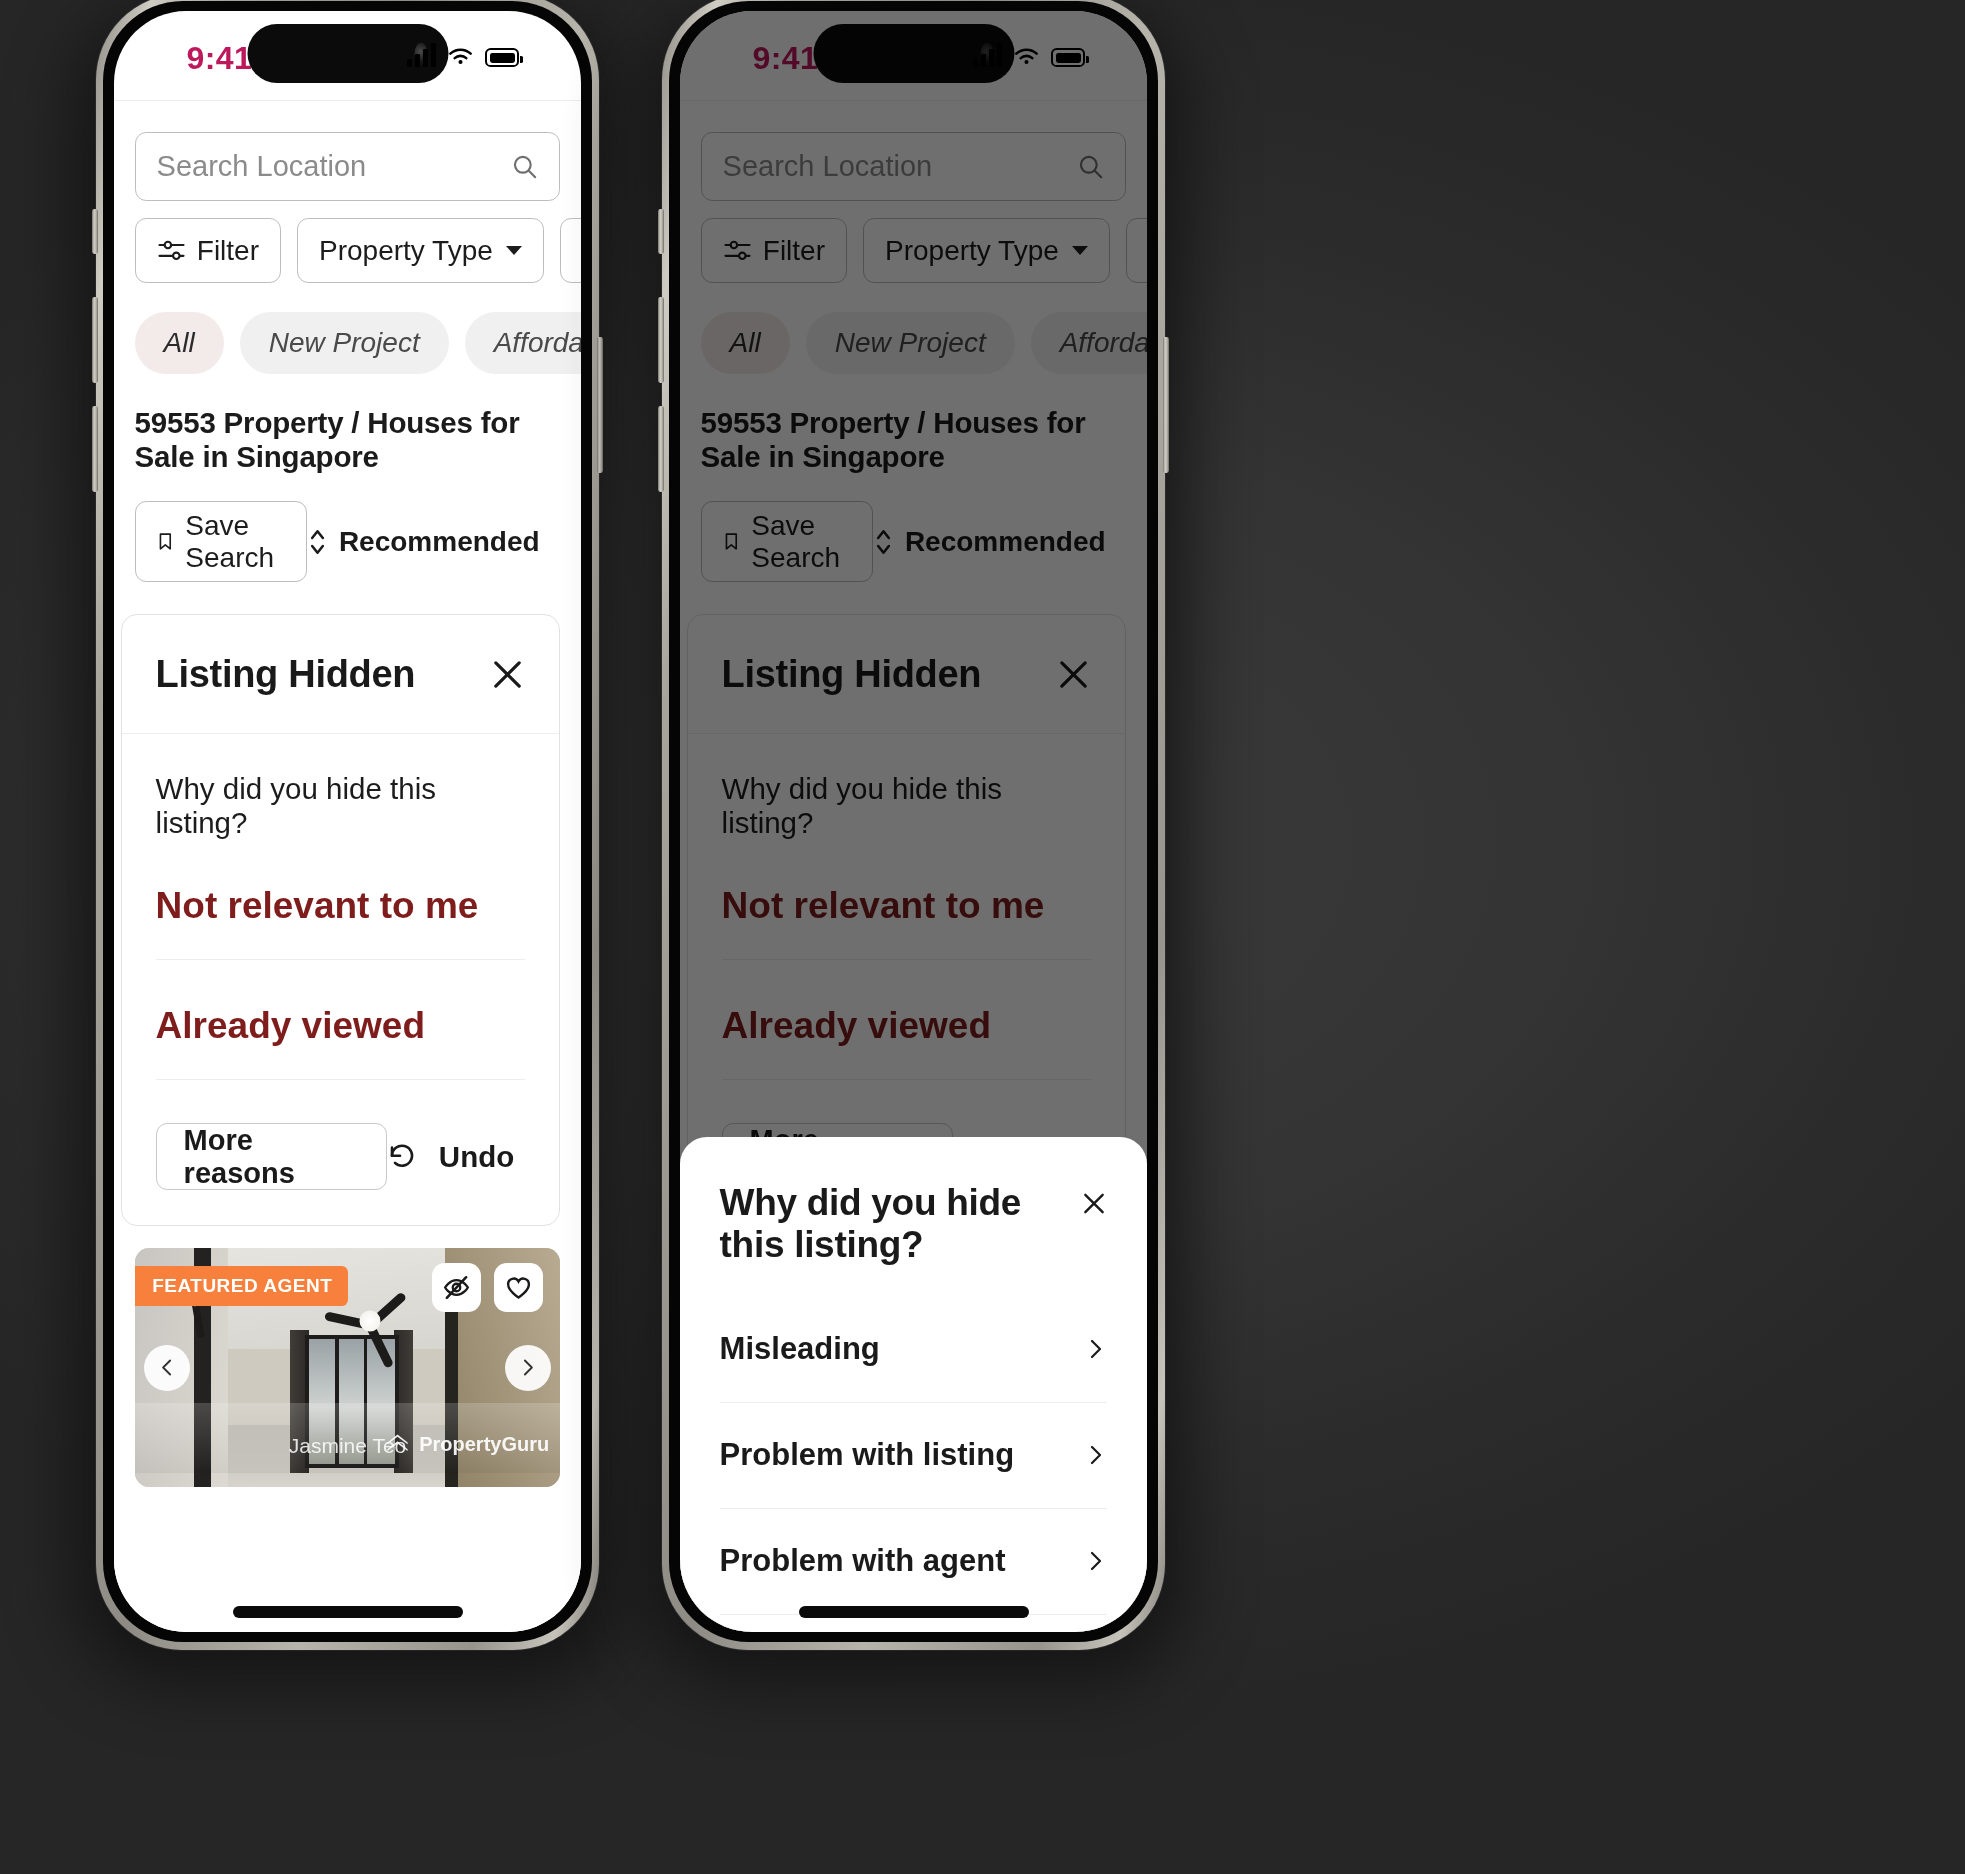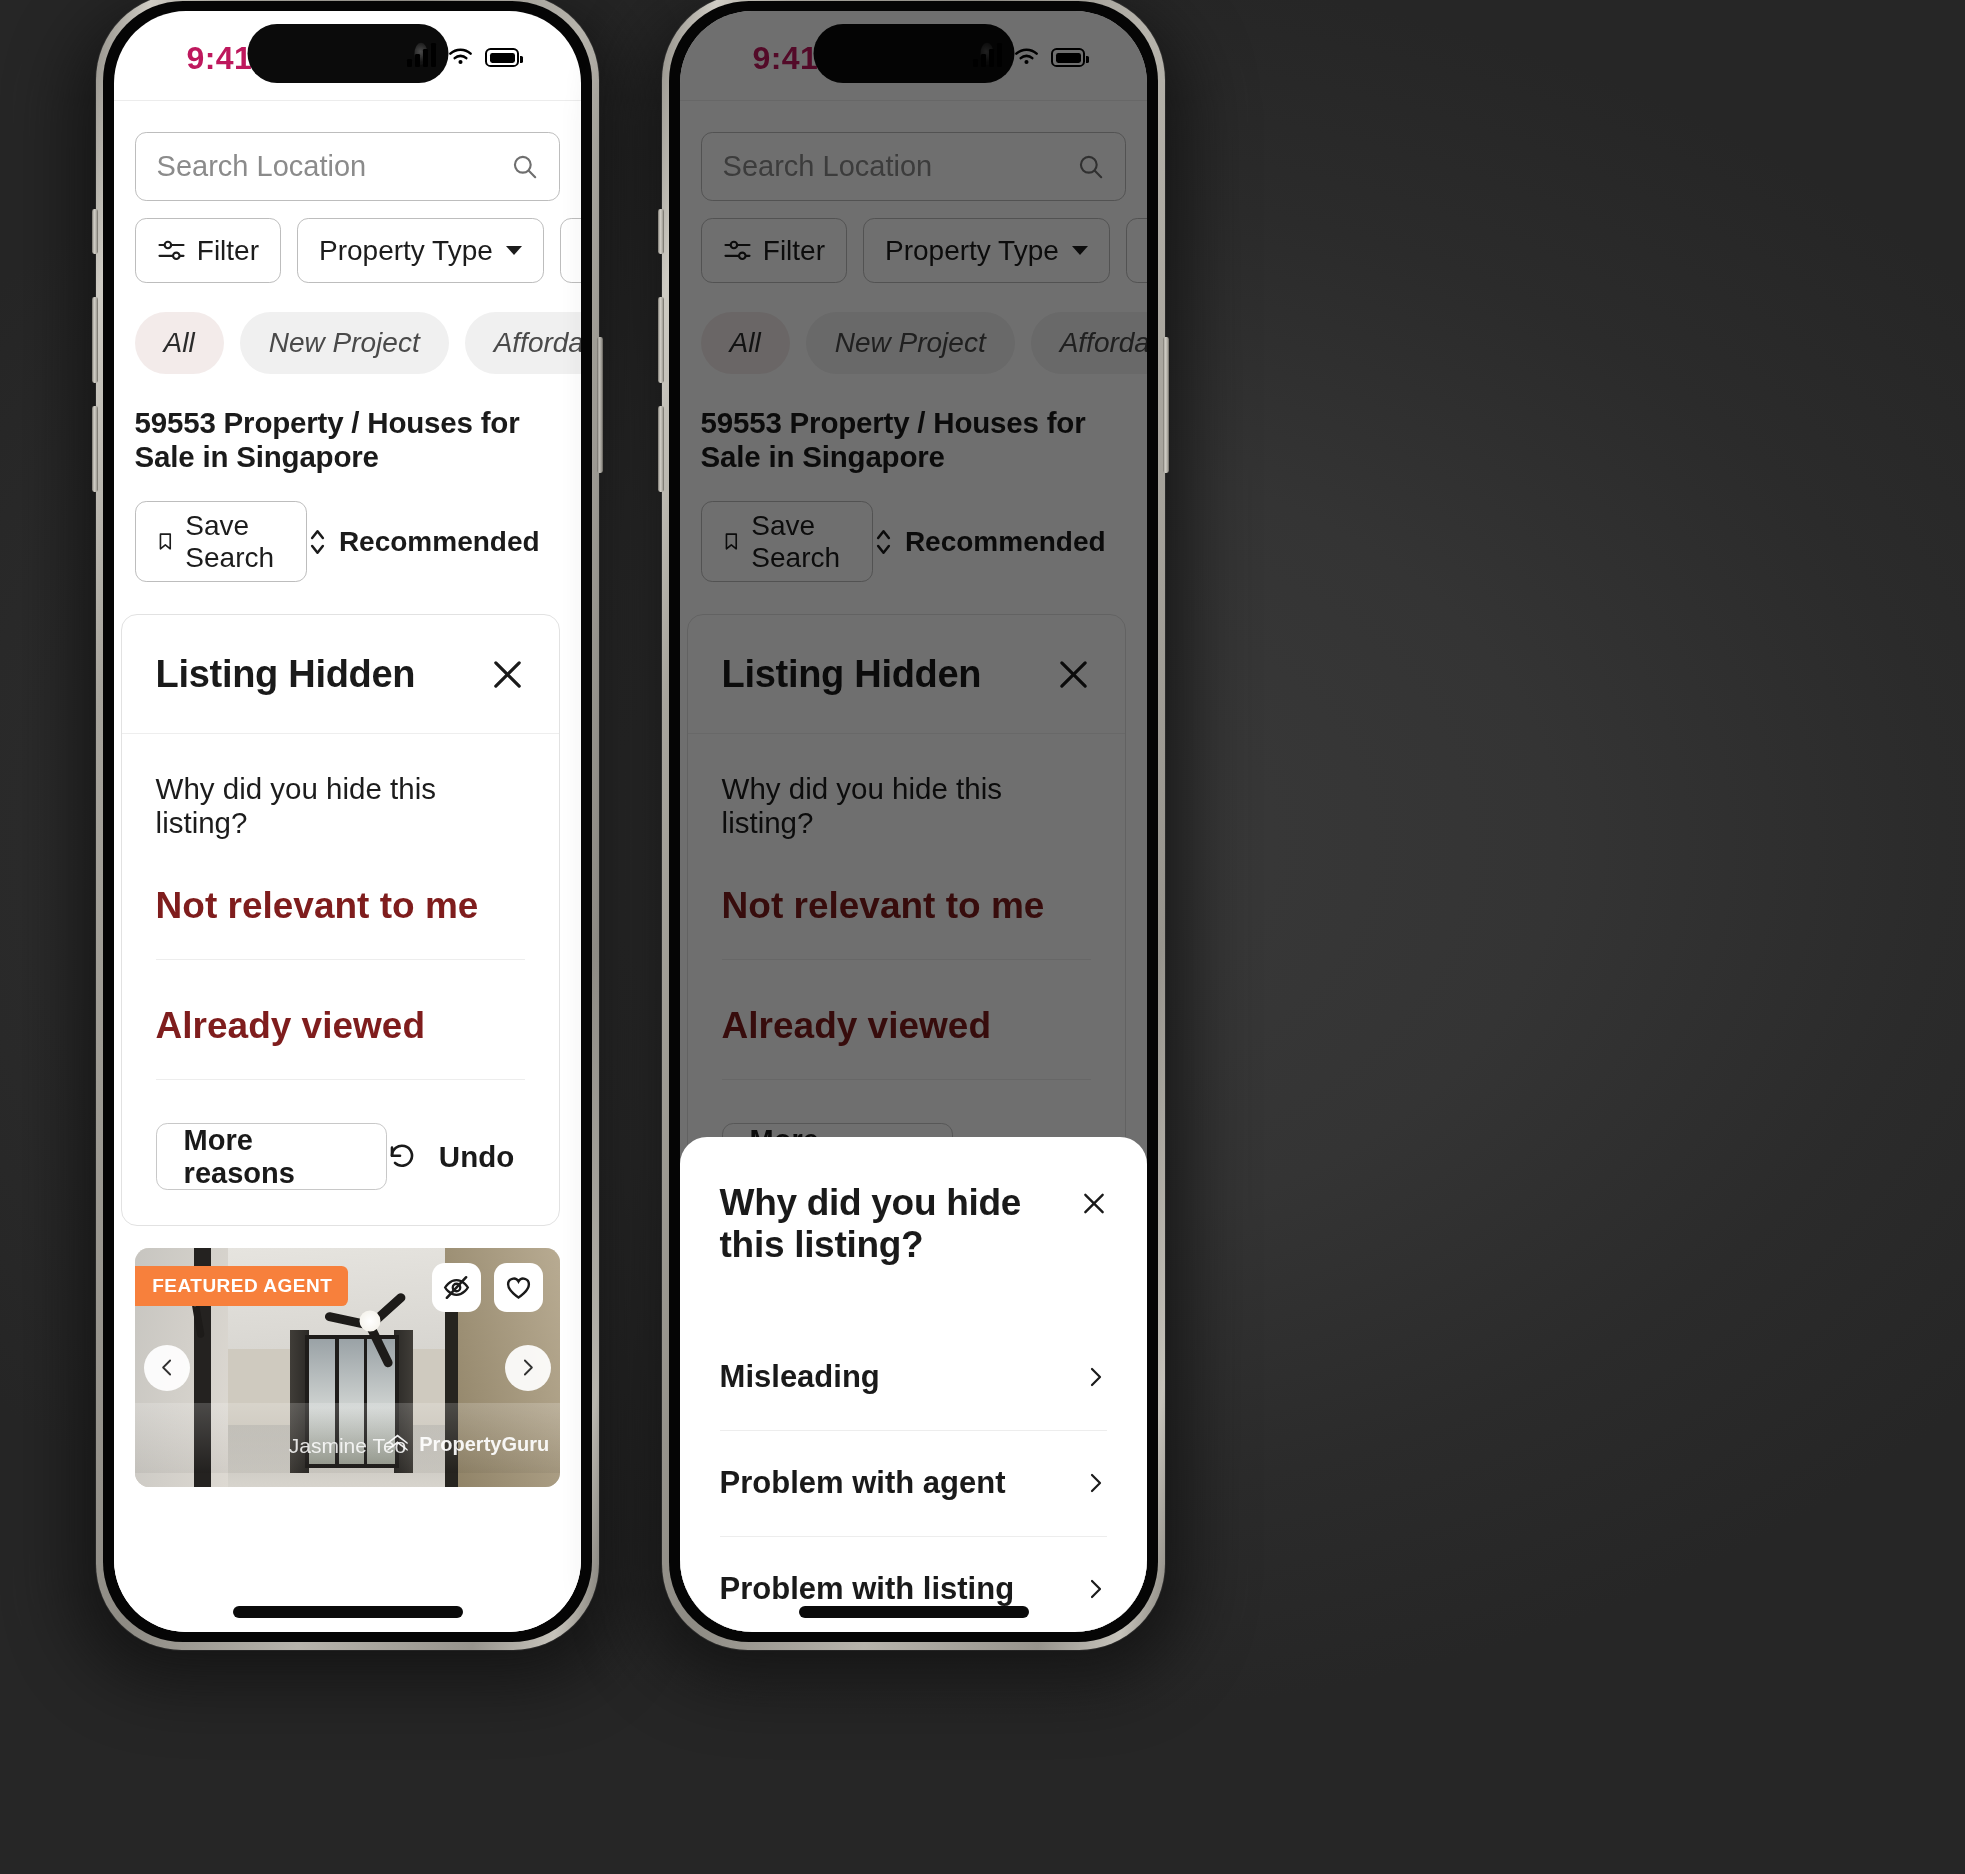--- a/index.html
+++ b/index.html
@@ -147,21 +147,21 @@
     width: 230px; height: 11.2px; border-radius: 6.4px; background:#0a0a0a; z-index: 60; }
 
   
   .dimmer { position:absolute; inset:0; background: rgba(0,0,0,.565); z-index: 40; }
 
   
   .sheet { position:absolute; left:0; right:0; bottom:0; z-index: 50;
     background:#fff; border-radius: 27px 27px 0 0; padding: 45px 40px 0 40px; }
   .sh-head { display:flex; align-items:flex-start; justify-content: space-between; }
   .sh-title { font-size: 37px; font-weight: 700; color:#1a1a1a; letter-spacing:-0.3px; }
-  .sh-list { margin-top: 93px; padding-bottom: 77px; text-align: center; }
+  .sh-list { margin-top: 65px; padding-bottom: 77px; text-align: center; }
   .sh-row { display:flex; align-items:center; justify-content: space-between;
     padding: 34px 0 35px 0; border-bottom: 0.8px solid #ededed; }
   .sh-row:first-child { padding-top: 0; }
   .sh-lab { font-size: 31px; font-weight: 700; color:#1a1a1a; }
 </style>
 </head>
 <body>
 
 <div class="stage">
 
@@ -498,27 +498,27 @@
             </svg>
           </div>
           <div class="sh-list">
             <div class="sh-row">
               <span class="sh-lab">Misleading</span>
               <svg width="24" height="24" viewBox="0 0 24 24">
                 <path d="M9 4l8 8-8 8" fill="none" stroke="#1a1a1a" stroke-width="2.2" stroke-linecap="round" stroke-linejoin="round"></path>
               </svg>
             </div>
             <div class="sh-row">
-              <span class="sh-lab">Problem with agent</span>
+              <span class="sh-lab">Problem with listing</span>
               <svg width="24" height="24" viewBox="0 0 24 24">
                 <path d="M9 4l8 8-8 8" fill="none" stroke="#1a1a1a" stroke-width="2.2" stroke-linecap="round" stroke-linejoin="round"></path>
               </svg>
             </div>
             <div class="sh-row">
-              <span class="sh-lab">Problem with listing</span>
+              <span class="sh-lab">Problem with agent</span>
               <svg width="24" height="24" viewBox="0 0 24 24">
                 <path d="M9 4l8 8-8 8" fill="none" stroke="#1a1a1a" stroke-width="2.2" stroke-linecap="round" stroke-linejoin="round"></path>
               </svg>
             </div>
 
           </div>
         </div>
 
         <div class="home-ind"></div>
       </div>

